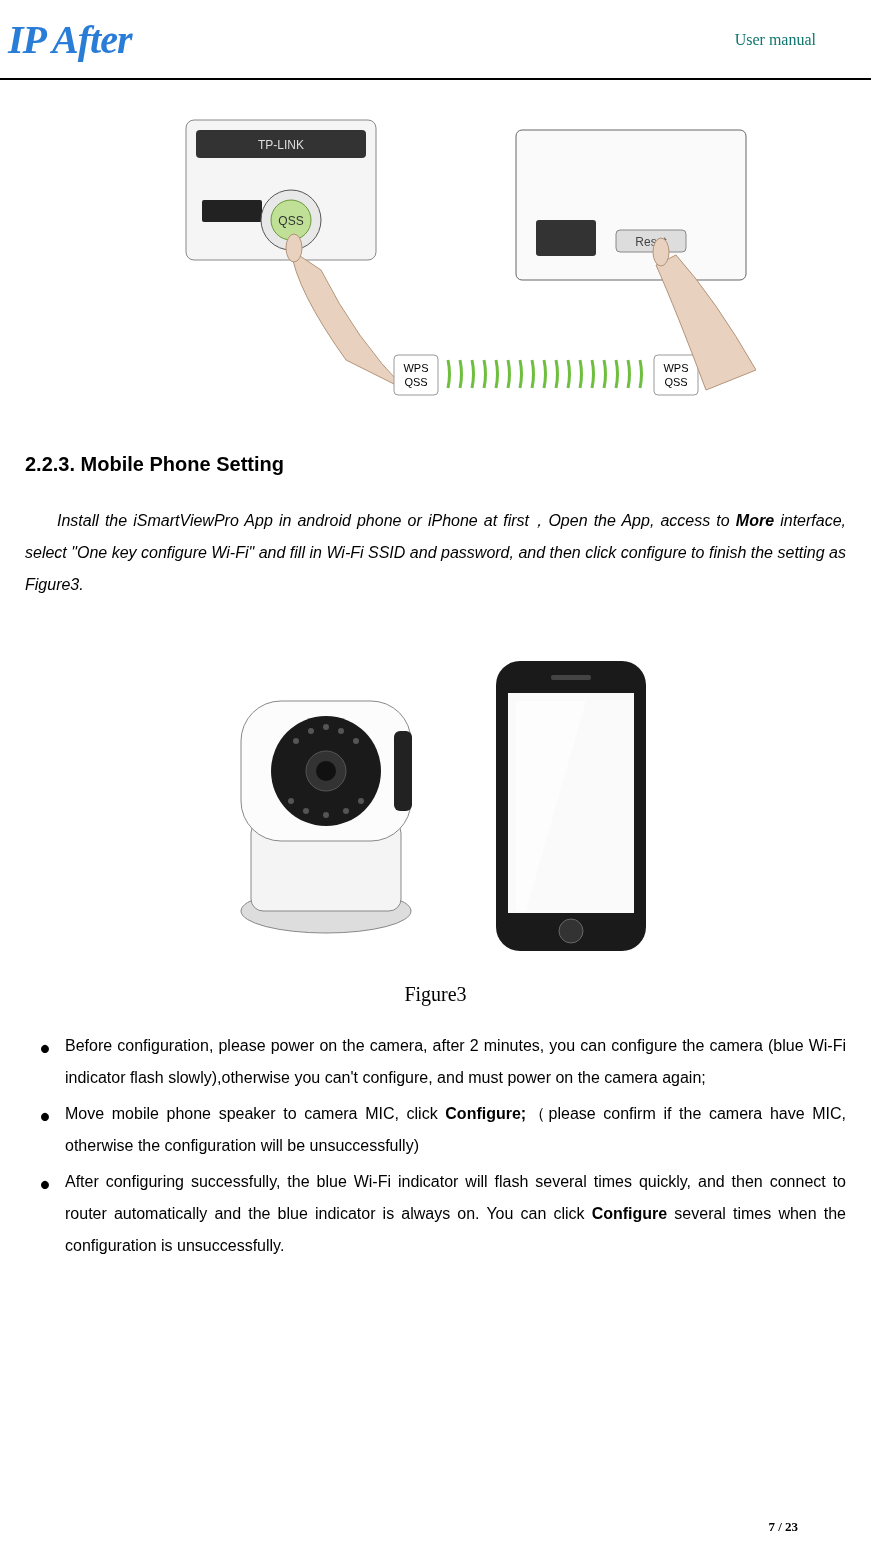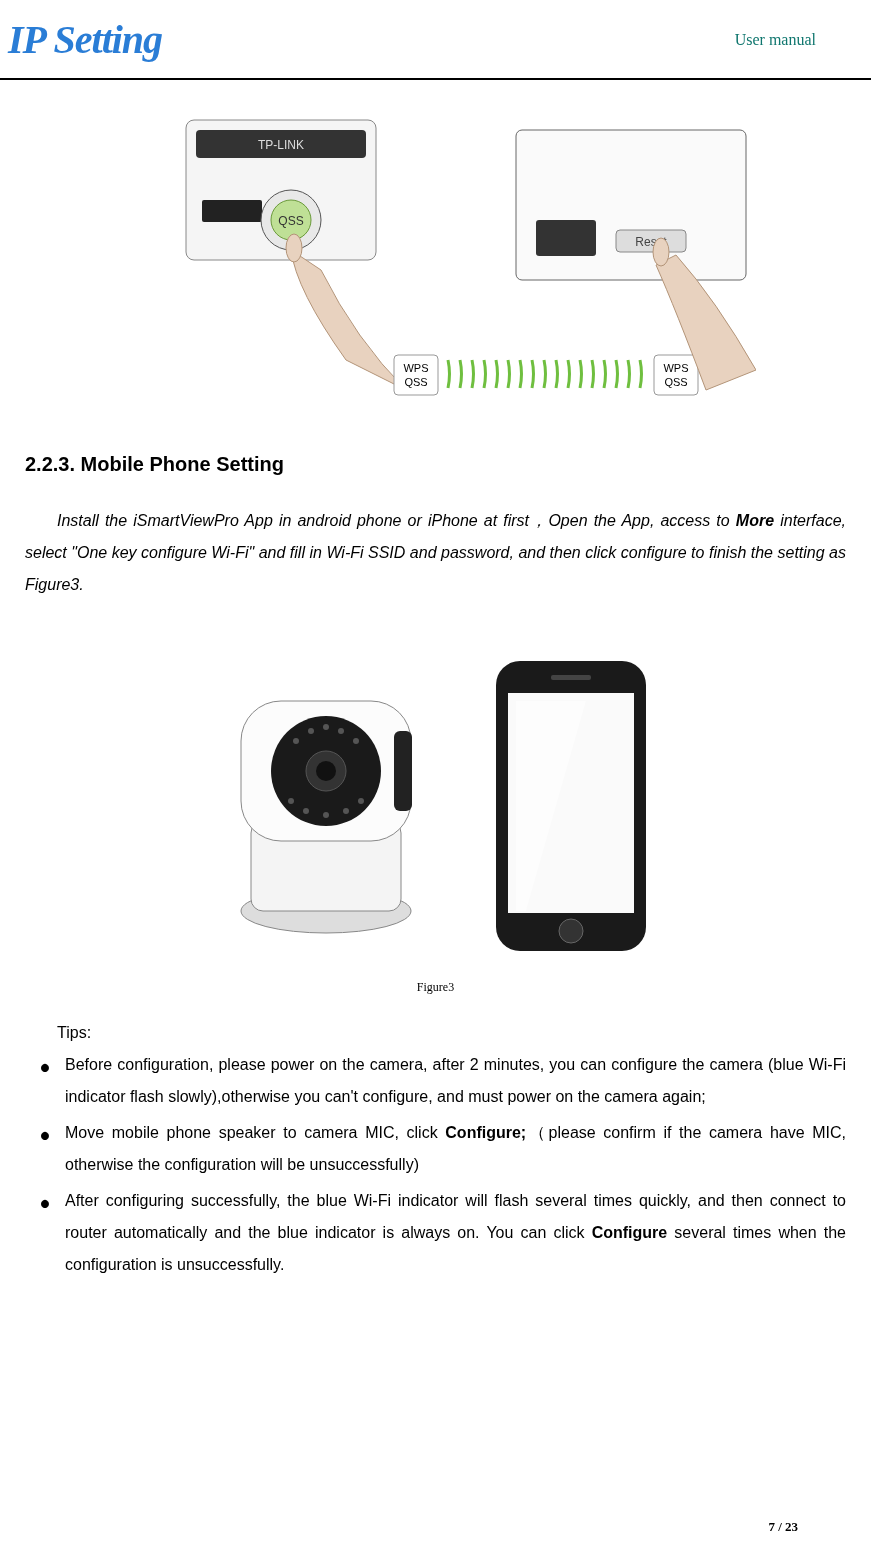--- a/index.html
+++ b/index.html
@@ -42,21 +42,21 @@
       text-align: center;
       margin: 10px 0 20px 0;
     }
     .figure-caption {
       font-size: 16px;
       margin-top: 10px;
       margin-bottom: 20px;
     }
     .figure-caption-serif {
       font-family: 'SimSun', serif;
-      font-size: 12px;
+      font-size: 20px;
       margin-top: 10px;
     }
     .section-heading {
       font-size: 20px;
       font-weight: bold;
       margin: 30px 0 25px 0;
     }
     .paragraph {
       text-align: justify;
       line-height: 2;
@@ -100,21 +100,21 @@
     
     .fig2-svg { width: 640px; height: 320px; }
     
     .fig3-svg { width: 560px; height: 330px; }
     .b { font-weight: bold; }
   </style>
 </head>
 <body>
 
 <div class="header">
-  <div class="logo">IP Setting</div>
+  <div class="logo">IP After</div>
   <div class="header-label">User manual</div>
 </div>
 
 <div class="content">
 
   <div class="figure-block">
     <svg class="fig2-svg" viewBox="0 0 640 320">
 
       <rect x="70" y="30" width="190" height="140" rx="8" fill="#f5f5f5" stroke="#888"></rect>
       <rect x="80" y="40" width="170" height="28" rx="4" fill="#333"></rect>
@@ -202,21 +202,20 @@
       <rect x="340" y="30" width="150" height="290" rx="24" fill="#1a1a1a"></rect>
       <rect x="352" y="62" width="126" height="220" fill="#fafafa"></rect>
       <circle cx="415" cy="300" r="12" fill="#333" stroke="#666"></circle>
       <rect x="395" y="44" width="40" height="5" rx="2" fill="#444"></rect>
 
       <path d="M360 70 L 430 70 L 370 280 L 360 280 Z" fill="#fff" opacity="0.5"></path>
     </svg>
     <div class="figure-caption-serif">Figure3</div>
   </div>
 
-  <div class="tips-label">Tips:</div>
 
   <ul class="bullet-list">
     <li class="bullet-item">
       <span class="bullet-dot">⬤</span>
       <span class="bullet-text">
         <span>Before configuration, please power on the camera, after 2 minutes, you can configure the camera (blue Wi-Fi indicator flash slowly),otherwise you can't configure, and must power on the camera again;</span>
       </span>
     </li>
     <li class="bullet-item">
       <span class="bullet-dot">⬤</span>

